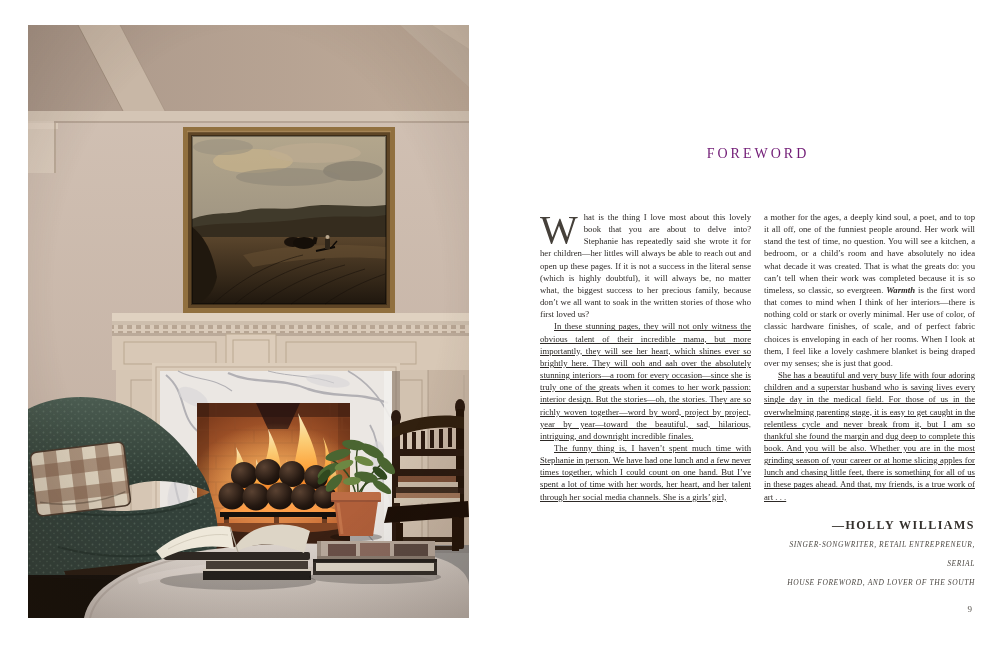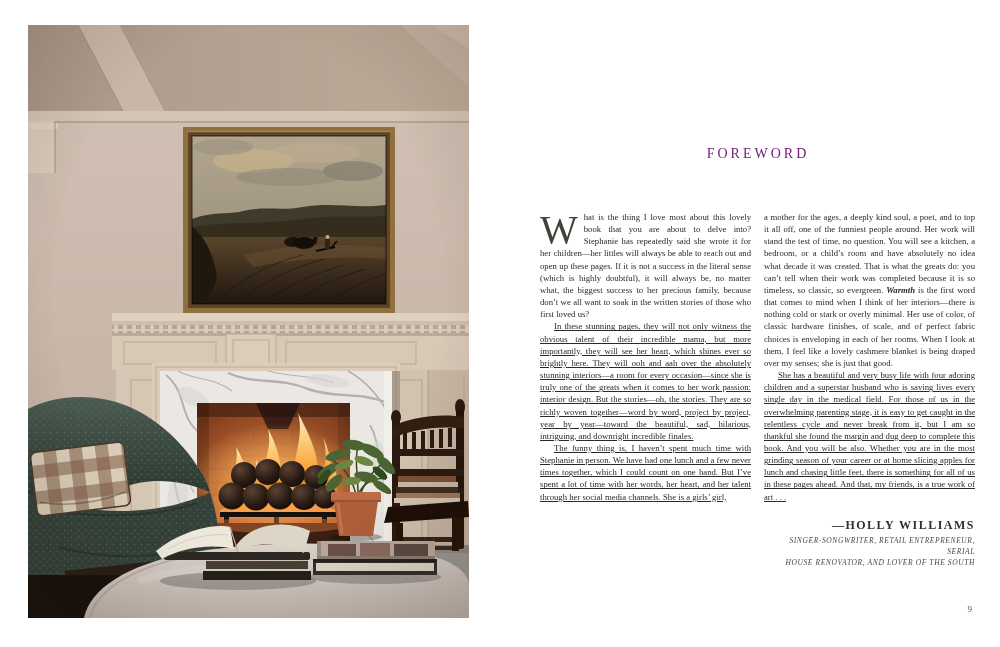--- a/index.html
+++ b/index.html
@@ -14,21 +14,21 @@
 
   .cols{position:absolute;left:540px;top:211px;width:436px;display:flex;gap:13px;}
   .col{width:211px;font-size:8.7px;line-height:12.15px;text-align:justify;}
   .col p{margin:0;}
   .col p.indent{text-indent:14px;text-decoration:underline;}
   .dropcap{float:left;font-size:40px;line-height:33px;padding:2px 6px 0 0;color:#45403a;}
   .italic{font-style:italic;font-weight:bold;}
 
   .attribution{margin-top:16px;text-align:right;}
   .author{font-weight:bold;font-size:12px;letter-spacing:1.5px;color:#34302c;margin-bottom:4px;}
-  .role-line{font-style:italic;font-size:7.5px;letter-spacing:0.6px;line-height:11px;color:#4c4843;}
+  .role-line{font-style:italic;font-size:7.5px;letter-spacing:0.6px;line-height:19px;color:#4c4843;}
 
   .pagenum{position:absolute;left:540px;top:604px;width:432px;text-align:right;
            font-size:9px;color:#5a5650;}
 </style>
 </head>
 <body>
 
 <figure class="photo-fig" role="img" aria-label="Living room with a lit fireplace, landscape oil painting above the cream mantel, marble surround, teal patterned sofa with gingham pillow, potted plant, dark wooden ladder-back chair, and stacked books on a round cream ottoman">
   <svg width="441" height="593" viewBox="0 0 441 593">
     <defs>
@@ -384,18 +384,18 @@
     <p><span class="dropcap">W</span><span>hat is the thing I love most about this lovely book that you are about to delve into? Stephanie has repeatedly said she wrote it for her children—her littles will always be able to reach out and open up these pages. If it is not a success in the literal sense (which is highly doubtful), it will always be, no matter what, the biggest success to her precious family, because don’t we all want to soak in the written stories of those who first loved us?</span></p>
     <p class="indent">In these stunning pages, they will not only witness the obvious talent of their incredible mama, but more importantly, they will see her heart, which shines ever so brightly here. They will ooh and aah over the absolutely stunning interiors—a room for every occasion—since she is truly one of the greats when it comes to her work passion: interior design. But the stories—oh, the stories. They are so richly woven together—word by word, project by project, year by year—toward the beautiful, sad, hilarious, intriguing, and downright incredible finales.</p>
     <p class="indent">The funny thing is, I haven’t spent much time with Stephanie in person. We have had one lunch and a few never times together, which I could count on one hand. But I’ve spent a lot of time with her words, her heart, and her talent through her social media channels. She is a girls’ girl,</p>
   </div>
   <div class="col">
     <p><span>a mother for the ages, a deeply kind soul, a poet, and to top it all off, one of the funniest people around. Her work will stand the test of time, no question. You will see a kitchen, a bedroom, or a child’s room and have absolutely no idea what decade it was created. That is what the greats do: you can’t tell when their work was completed because it is so timeless, so classic, so evergreen. </span><span class="italic">Warmth</span><span> is the first word that comes to mind when I think of her interiors—there is nothing cold or stark or overly minimal. Her use of color, of classic hardware finishes, of scale, and of perfect fabric choices is enveloping in each of her rooms. When I look at them, I feel like a lovely cashmere blanket is being draped over my senses; she is just that good.</span></p>
     <p class="indent">She has a beautiful and very busy life with four adoring children and a superstar husband who is saving lives every single day in the medical field. For those of us in the overwhelming parenting stage, it is easy to get caught in the relentless cycle and never break from it, but I am so thankful she found the margin and dug deep to complete this book. And you will be also. Whether you are in the most grinding season of your career or at home slicing apples for lunch and chasing little feet, there is something for all of us in these pages ahead. And that, my friends, is a true work of art . . .</p>
     <div class="attribution">
       <div class="author">—HOLLY WILLIAMS</div>
       <div class="role-line">SINGER-SONGWRITER, RETAIL ENTREPRENEUR, SERIAL</div>
-      <div class="role-line">HOUSE RENOVATOR, AND LOVER OF THE SOUTH</div>
+      <div class="role-line">HOUSE FOREWORD, AND LOVER OF THE SOUTH</div>
     </div>
   </div>
 </div>
 
 <div class="pagenum">9</div>
 
 </body></html>

